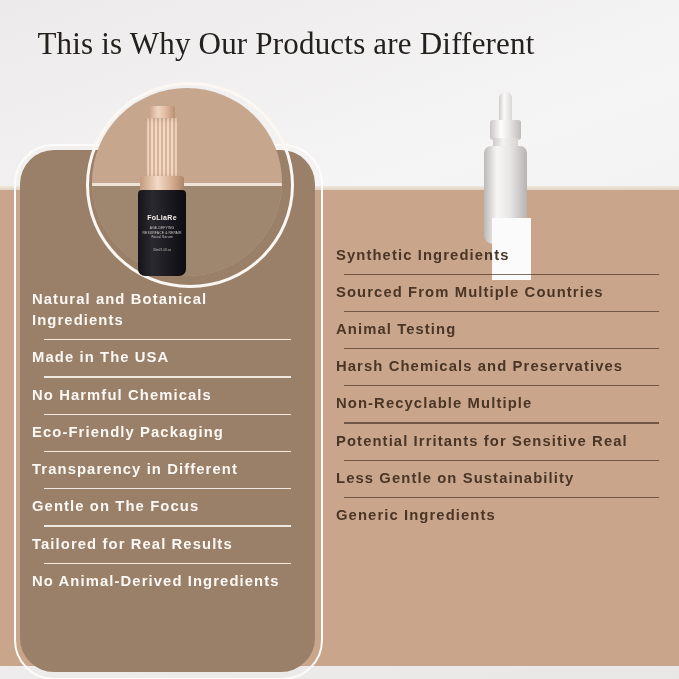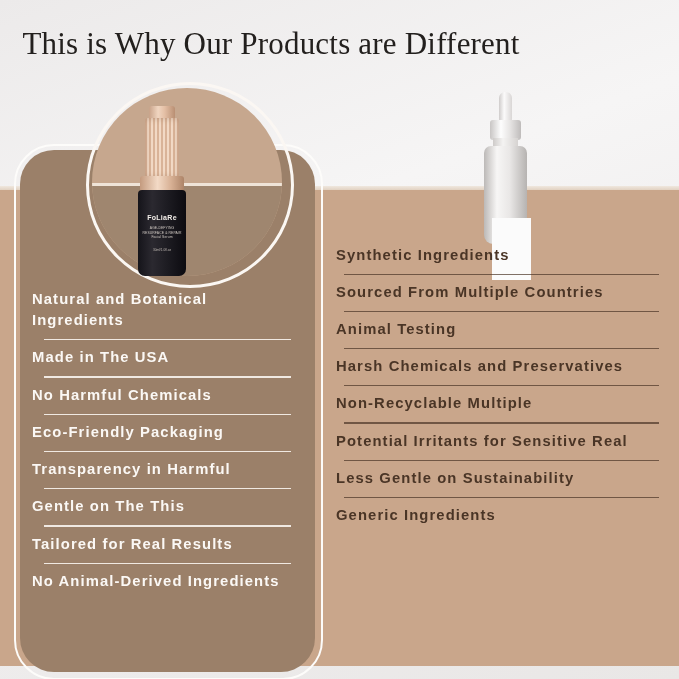--- a/index.html
+++ b/index.html
@@ -69,21 +69,21 @@
   .list-right{left:334px;top:238px;width:335px;}
 
   .row{position:relative;text-align:left;}
   .row .txt{display:block;font-weight:700;letter-spacing:1.1px;}
   .list-left .row .txt{color:#fbf8f5;font-size:14.8px;line-height:21px;padding:7px 2px 8px;}
   .list-right .row .txt{color:#4a3526;font-size:14.8px;line-height:21px;padding:7px 2px 8px;}
   .divider{height:0;border-top:1.4px solid rgba(255,252,248,.85);margin:0 14px;}
   .list-right .divider{border-top:1.4px solid rgba(74,53,38,.7);margin:0 10px;}
 
   
-  .title{position:absolute;left:1px;top:26px;width:540px;text-align:center;
+  .title{position:absolute;left:16px;top:26px;width:540px;text-align:center;
     font-family:"Liberation Serif", serif;font-size:31px;color:#23201e;
     letter-spacing:.2px;}
 </style>
 </head>
 <body>
 
 <div id="stage">
 
   <div class="tan-hairline"></div>
   <div class="tan-block"></div>
@@ -131,25 +131,25 @@
       <div class="divider"></div>
       <div class="row">
         <span class="txt">No Harmful Chemicals</span>
       </div>
       <div class="divider"></div>
       <div class="row">
         <span class="txt">Eco-Friendly Packaging</span>
       </div>
       <div class="divider"></div>
       <div class="row">
-        <span class="txt">Transparency in Harmful</span>
+        <span class="txt">Transparency in Different</span>
       </div>
       <div class="divider"></div>
       <div class="row">
-        <span class="txt">Gentle on The This</span>
+        <span class="txt">Gentle on The Focus</span>
       </div>
       <div class="divider"></div>
       <div class="divider"></div>
       <div class="row">
         <span class="txt">Tailored for Real Results</span>
       </div>
       <div class="divider"></div>
       <div class="row">
         <span class="txt">No Animal-Derived Ingredients</span>
       </div>

